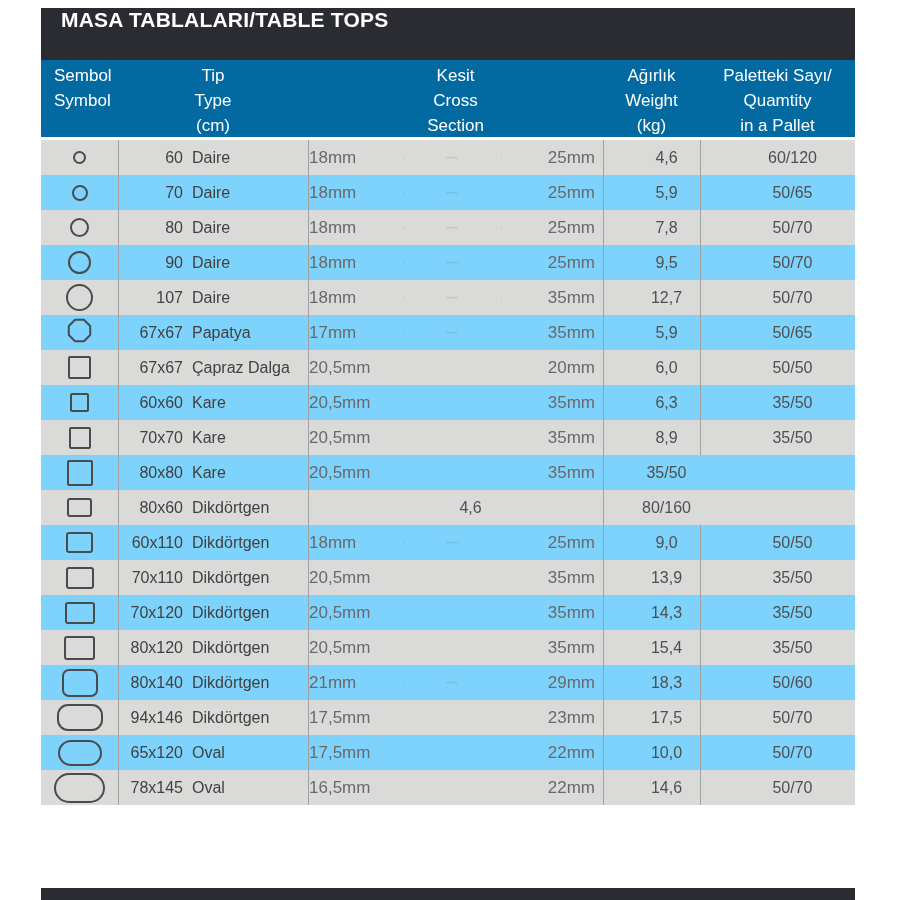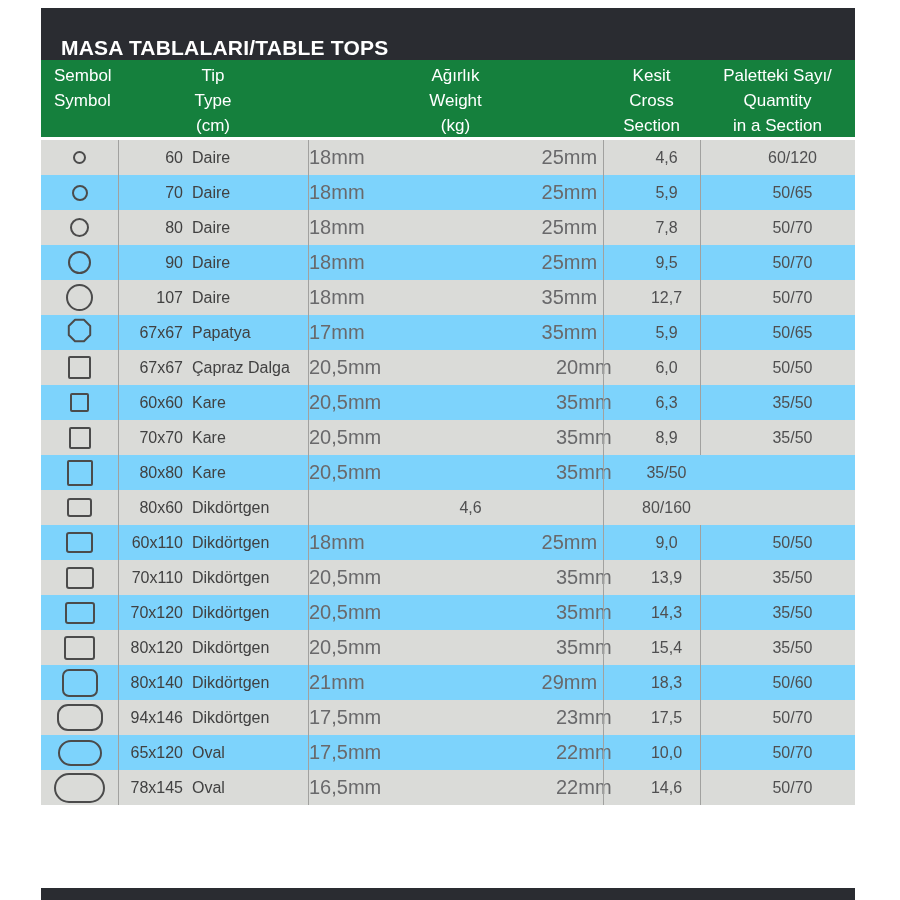--- a/index.html
+++ b/index.html
@@ -3,52 +3,52 @@
 <meta charset="utf-8">
 <style>
   * { box-sizing: border-box; margin: 0; padding: 0; }
   html, body { width: 900px; height: 900px; overflow: hidden; }
   body { background: #ffffff; font-family: "Liberation Sans", sans-serif; position: relative; }
 
   .catalog { position: absolute; left: 41px; top: 8px; width: 814px; }
 
   .title-bar {
     background: #2a2c31; color: #ffffff; height: 52px;
-    display: flex; align-items: flex-end; padding-left: 20px;
+    display: flex; align-items: flex-start; padding-left: 20px;
     font-size: 21px; font-weight: 700; letter-spacing: 0.2px;
   }
 
   .grid-cols {
     display: grid;
     grid-template-columns: 77px 190px 295px 97px 155px;
   }
 
   .col-header {
-    background: #15803d; color: #ffffff; height: 80px;
+    background: #0369a1; color: #ffffff; height: 80px;
     border-bottom: 3px solid #ffffff;
     font-size: 17px; line-height: 25px;
   }
   .col-header .hcell { padding-top: 3px; text-align: center; }
   .col-header .hcell.first { text-align: left; padding-left: 13px; }
 
   .row { height: 35px; align-items: center; }
   .row.dark  { background: #dadbd8; }
   .row.light { background: #7dd3fc; }
 
   .cell { height: 100%; display: flex; align-items: center; }
   .cell.bordered { border-left: 1.5px solid #a1a19f; }
 
   .cell.symbol { justify-content: center; }
   .shape { border: 2px solid #4b4b4b; background: transparent; }
 
   .cell.tip { font-size: 16px; color: #414141; }
   .tip .size { display: inline-block; width: 64px; text-align: right; }
   .tip .name { margin-left: 9px; }
 
-  .cell.kesit { font-size: 20px; color: #69696b; justify-content: space-between; padding-right: 8px; gap: 40px; }
+  .cell.kesit { font-size: 17px; color: #69696b; justify-content: center; padding-right: 8px; gap: 40px; }
   .kesit .thickness { display: inline-block; width: 70px; text-align: right; margin-right: 5px; }
   .kesit .edge { display: inline-block; width: 55px; text-align: left; margin-left: 4px; }
   .kesit svg { display: block; }
   .kesit .tick { margin: 0 2px; }
 
   .cell.center { justify-content: center; font-size: 16px; color: #4f4f50; padding-left: 29px; }
 
   .footer-bar {
     position: absolute; left: 41px; top: 888px; width: 814px; height: 12px;
     background: #2a2c31;
@@ -67,33 +67,33 @@
     <div class="hcell first">
       <div>Sembol</div>
       <div>Symbol</div>
     </div>
     <div class="hcell">
       <div>Tip</div>
       <div>Type</div>
       <div>(cm)</div>
     </div>
     <div class="hcell">
+      <div>Kesit</div>
+      <div>Cross</div>
+      <div>Section</div>
+    </div>
+    <div class="hcell">
       <div>Ağırlık</div>
       <div>Weight</div>
       <div>(kg)</div>
     </div>
     <div class="hcell">
-      <div>Kesit</div>
-      <div>Cross</div>
-      <div>Section</div>
-    </div>
-    <div class="hcell">
       <div>Paletteki Sayı/</div>
       <div>Quamtity</div>
-      <div>in a Section</div>
+      <div>in a Pallet</div>
     </div>
   </div>
 
   <div>
   <div class="row grid-cols dark">
     <div class="cell symbol">
       <span class="shape" style="display: block; width: 13px; height: 13px; border-radius: 50%;"></span>
     </div>
     <div class="cell tip bordered">
       <span class="size">60</span>

